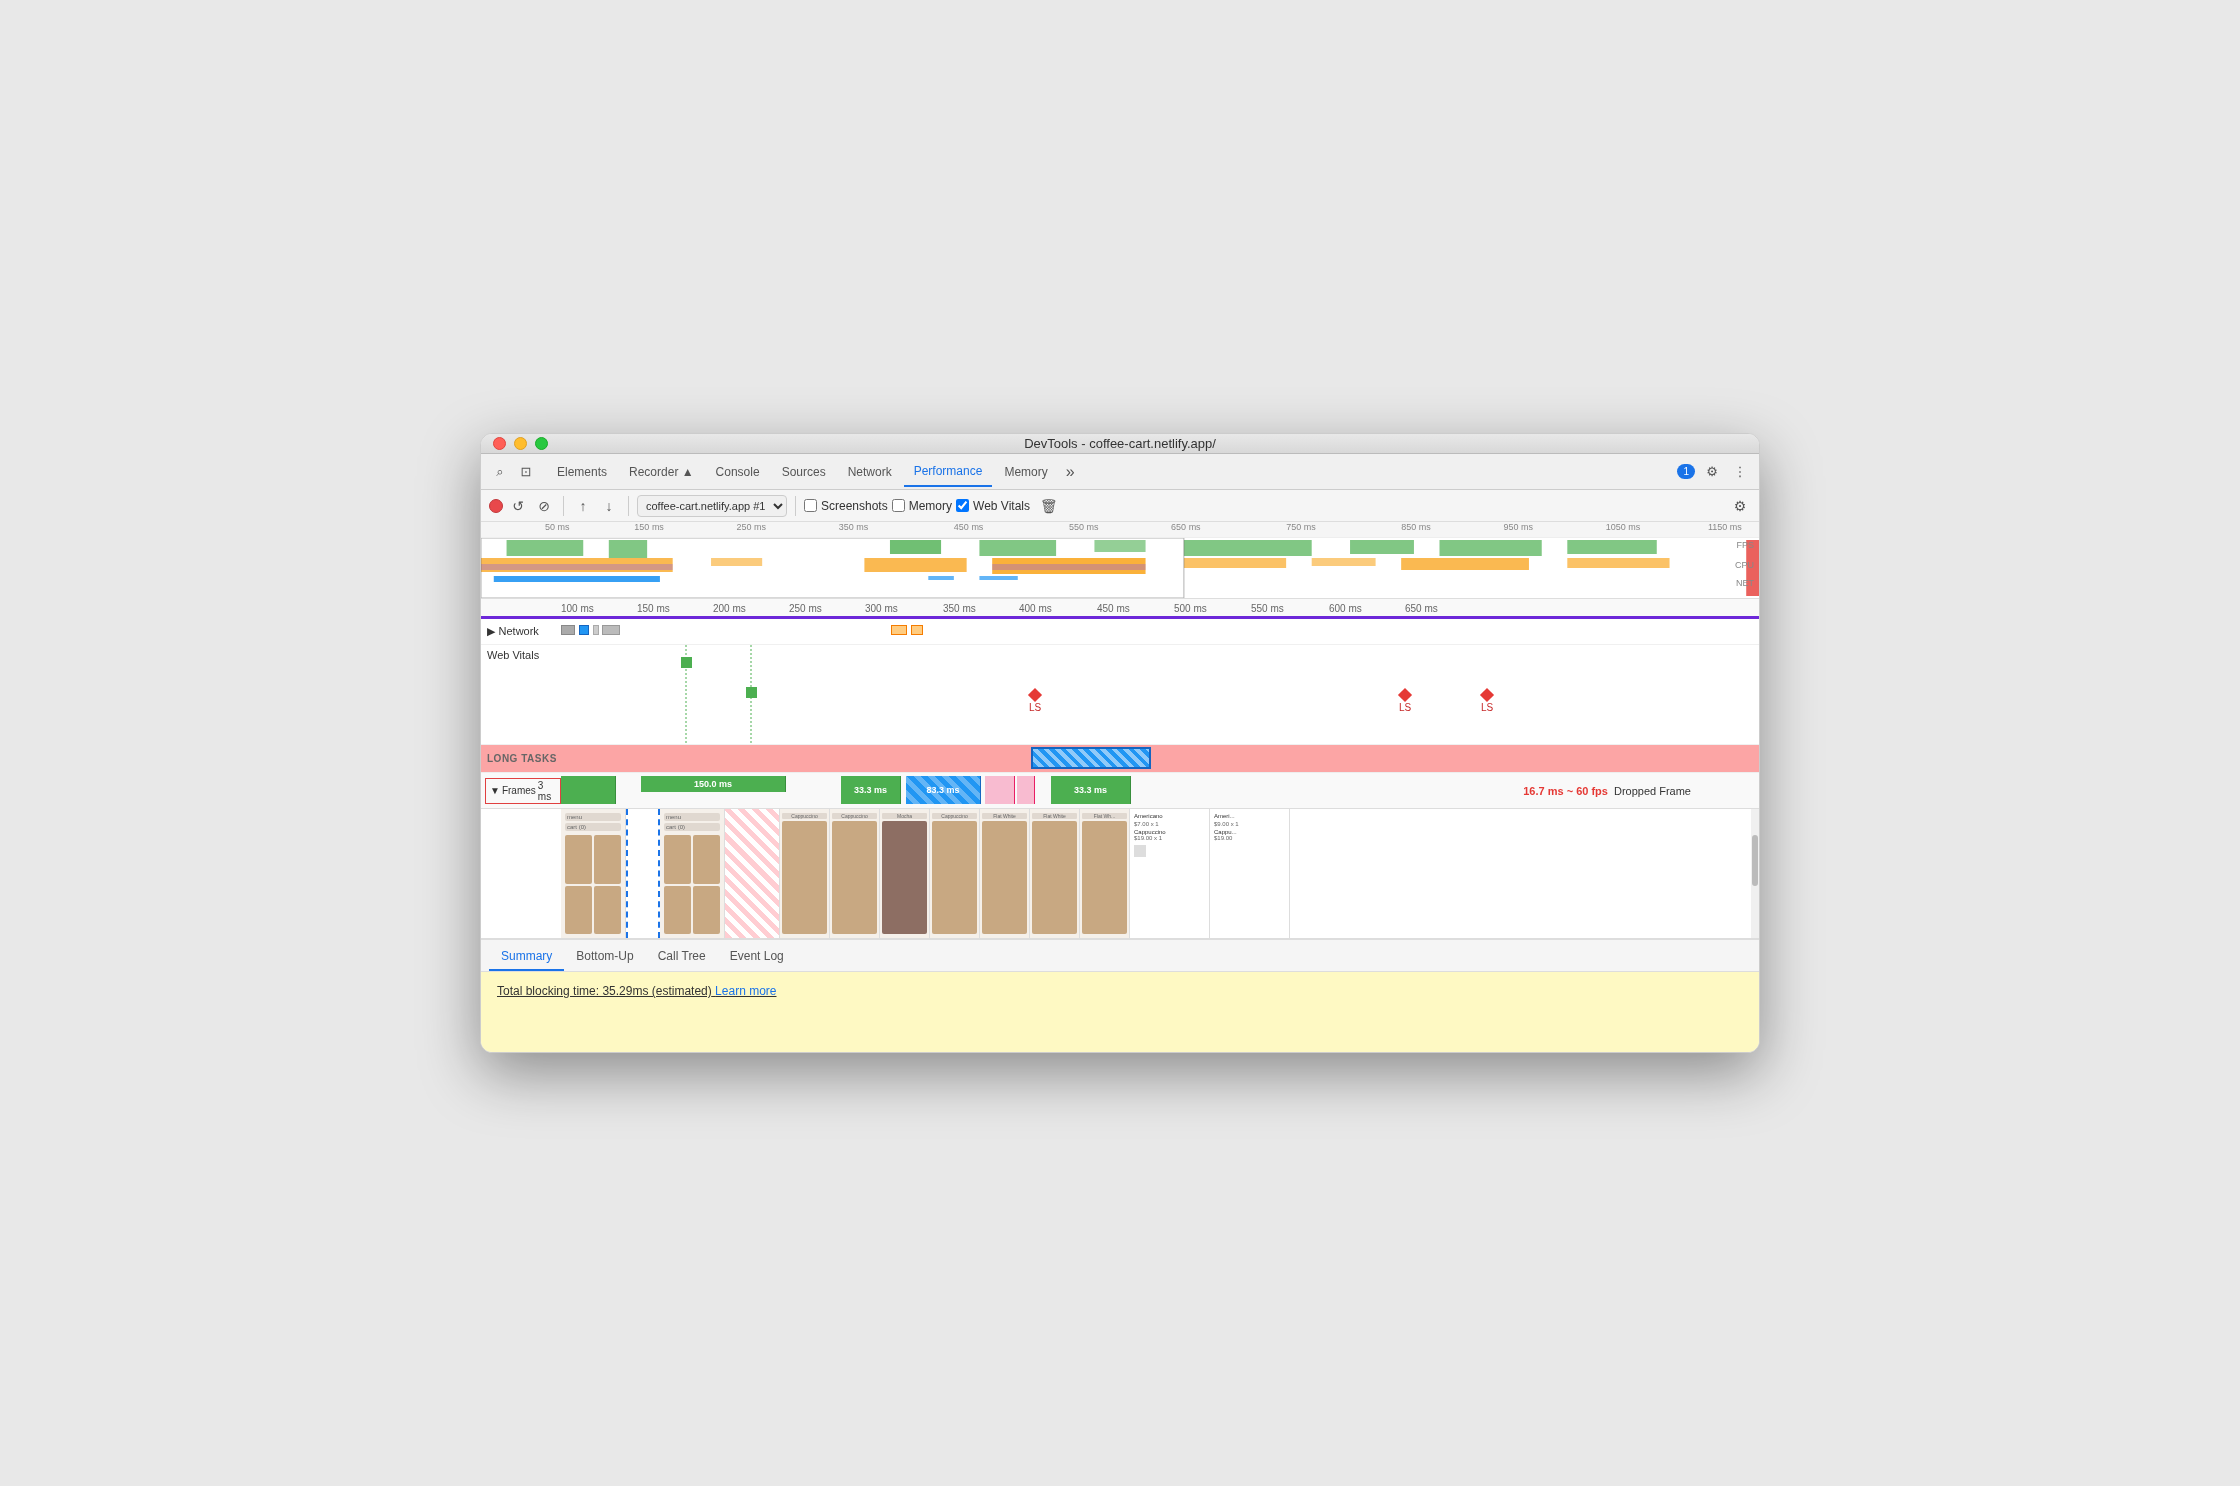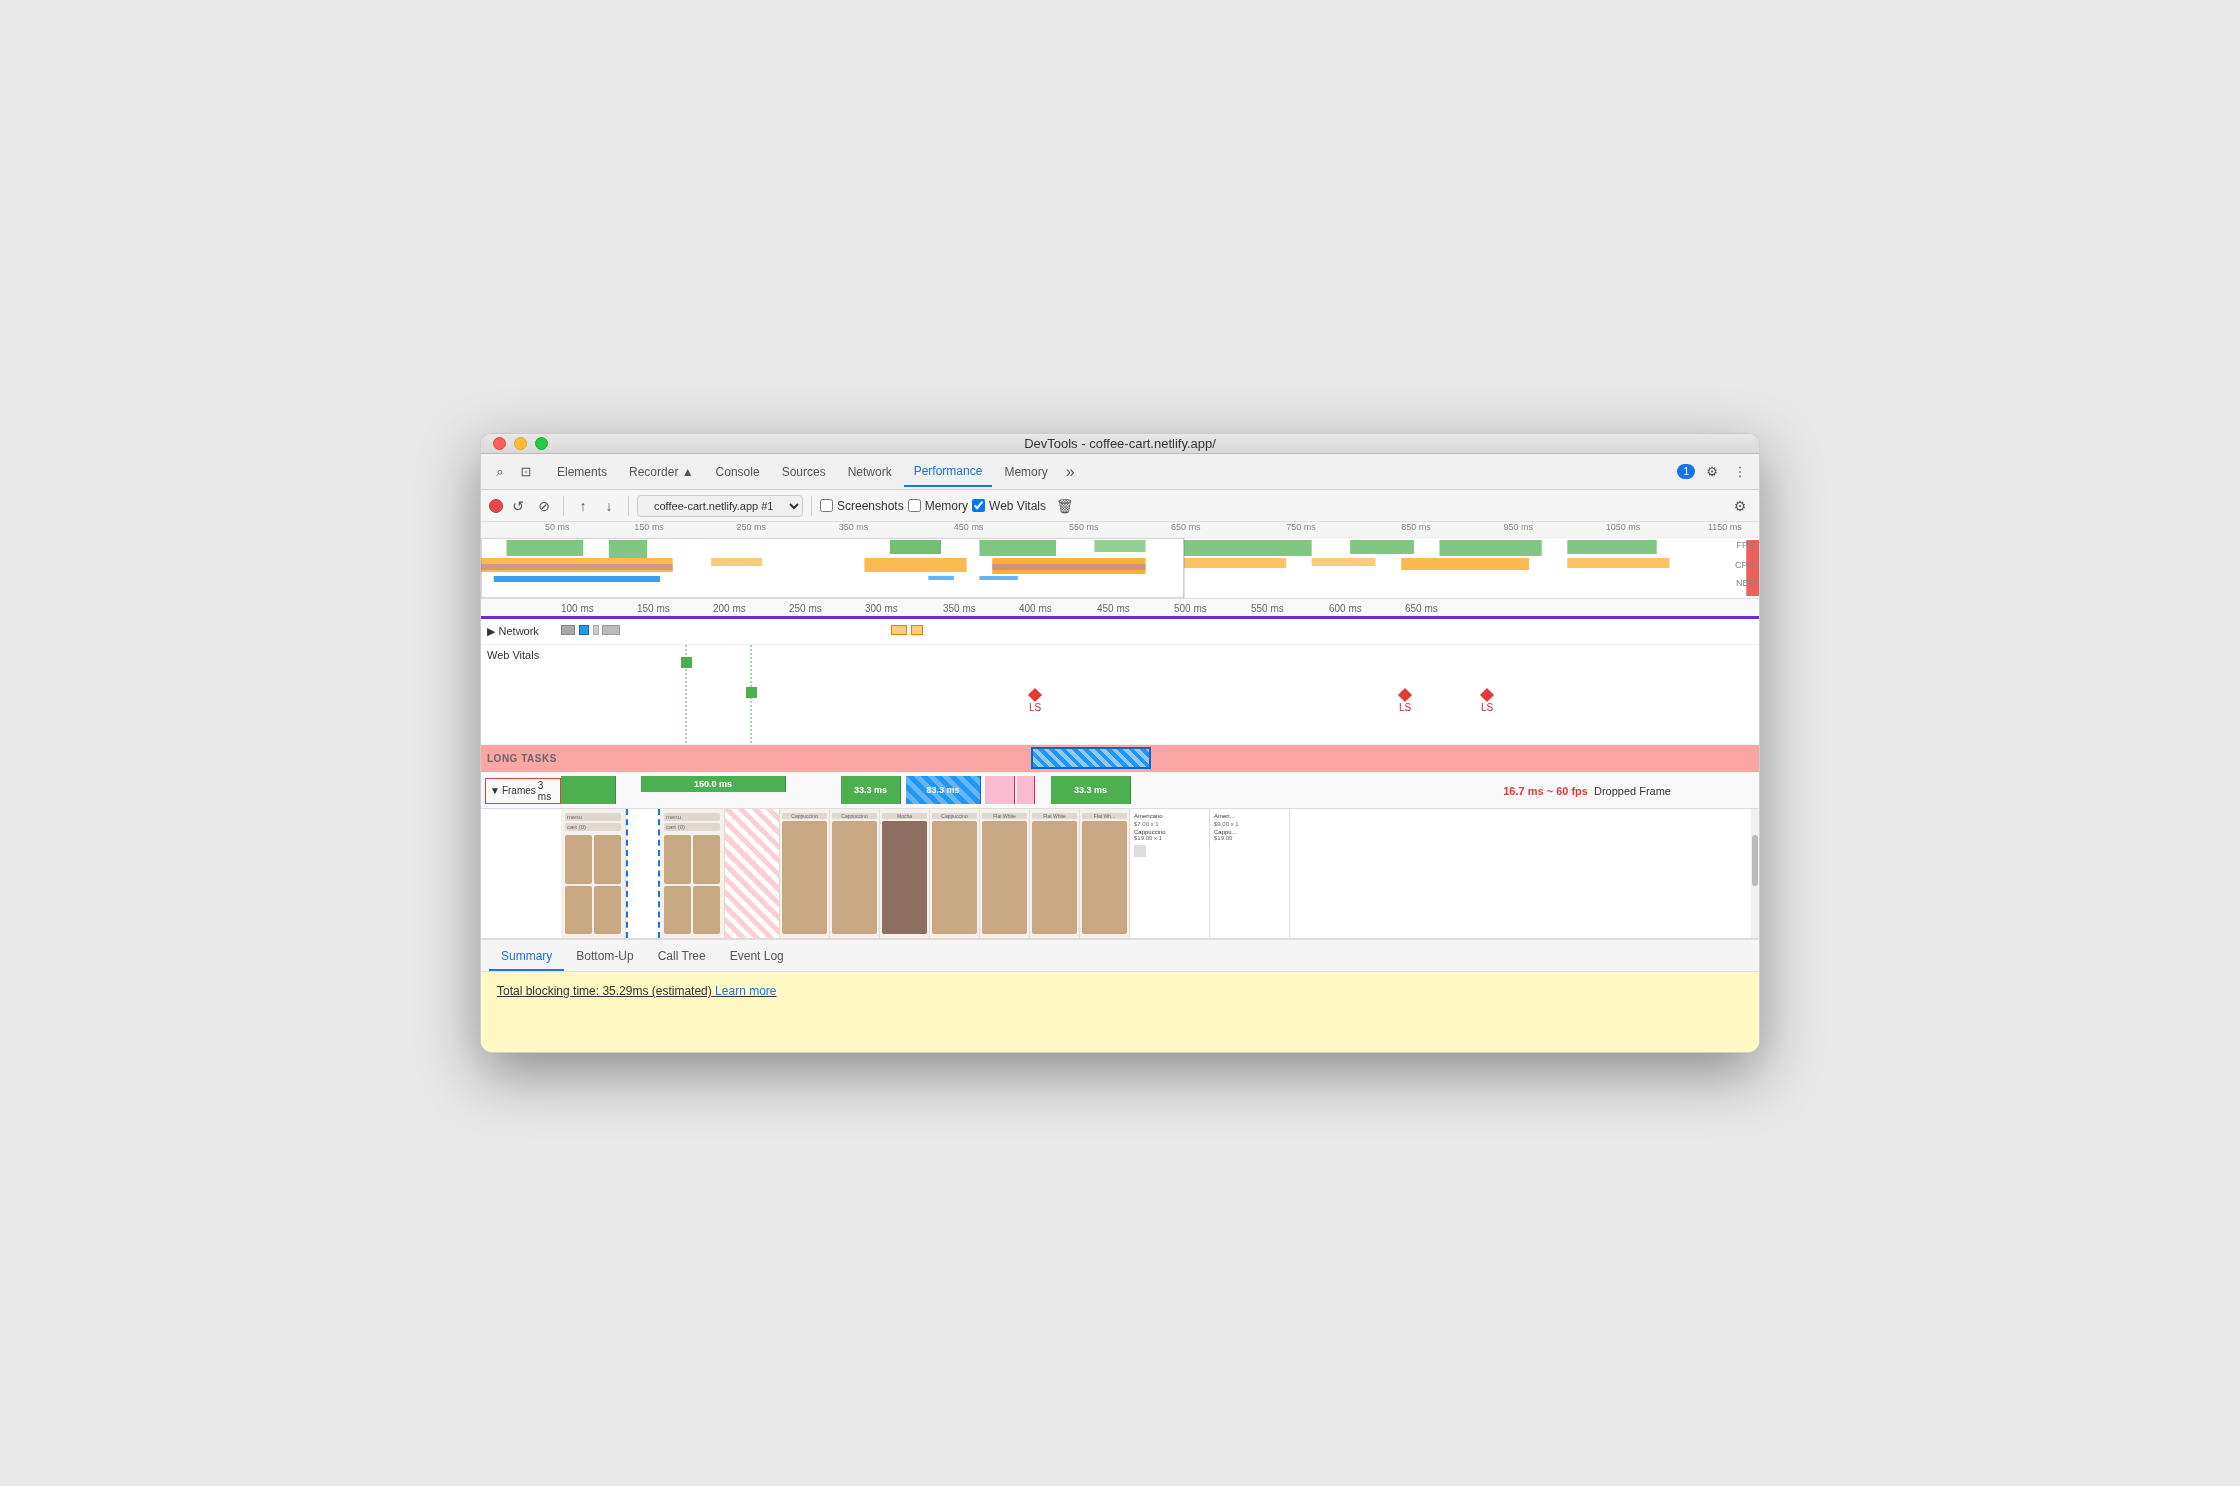--- a/index.html
+++ b/index.html
@@ -137,21 +137,21 @@
     .tb-divider {
       width: 1px;
       height: 20px;
       background: #ccc;
       margin: 0 4px;
     }
     .tb-select {
       background: #f0f0f0;
       border: 1px solid #ccc;
       border-radius: 4px;
-      padding: 2px 12px;
+      padding: 2px 4px;
       font-size: 11px;
       color: #333;
       cursor: pointer;
       height: 22px;
     }
     .tb-checkbox-group {
       display: flex;
       align-items: center;
       gap: 4px;
       font-size: 12px;
@@ -451,21 +451,21 @@
       <div style="flex:1;position:relative;height:100%;overflow:hidden;">
 
         <div style="position:absolute;left:0;top:3px;width:55px;height:28px;background:#4caf50;border-right:1px solid #388e3c;display:flex;align-items:center;justify-content:center;"></div>
         <div style="position:absolute;left:80px;top:3px;width:145px;height:16px;background:#4caf50;border-right:1px solid #388e3c;display:flex;align-items:center;justify-content:center;font-size:9px;color:white;font-weight:600;">150.0 ms</div>
         <div style="position:absolute;left:280px;top:3px;width:60px;height:28px;background:#4caf50;border-right:1px solid #388e3c;display:flex;align-items:center;justify-content:center;font-size:9px;color:white;font-weight:600;">33.3 ms</div>
         <div style="position:absolute;left:345px;top:3px;width:75px;height:28px;background:repeating-linear-gradient(45deg,#2196f3 0,#2196f3 5px,#64b5f6 5px,#64b5f6 10px);border-right:1px solid #1565c0;display:flex;align-items:center;justify-content:center;font-size:9px;color:white;font-weight:600;">83.3 ms</div>
         <div style="position:absolute;left:424px;top:3px;width:30px;height:28px;background:#f8bbd0;border-right:1px solid #e91e63;"></div>
         <div style="position:absolute;left:456px;top:3px;width:18px;height:28px;background:#f8bbd0;border-right:1px solid #e91e63;"></div>
         <div style="position:absolute;left:490px;top:3px;width:80px;height:28px;background:#4caf50;border-right:1px solid #388e3c;display:flex;align-items:center;justify-content:center;font-size:9px;color:white;font-weight:600;">33.3 ms</div>
 
-        <div style="position:absolute;right:88px;top:50%;transform:translateY(-50%);display:flex;align-items:center;gap:6px;">
+        <div style="position:absolute;right:68px;top:50%;transform:translateY(-50%);display:flex;align-items:center;gap:6px;">
           <span style="color:#e53935;font-weight:700;font-size:11px;">16.7 ms ~ 60 fps</span>
           <span style="font-size:11px;color:#333;">Dropped Frame</span>
         </div>
       </div>
     </div>
 
     <div style="height:130px;border-bottom:1px solid #ddd;display:flex;background:#fff;overflow:hidden;position:relative;">
       <div style="width:80px;flex-shrink:0;"></div>
       <div style="flex:1;display:flex;overflow:hidden;position:relative;">
 

